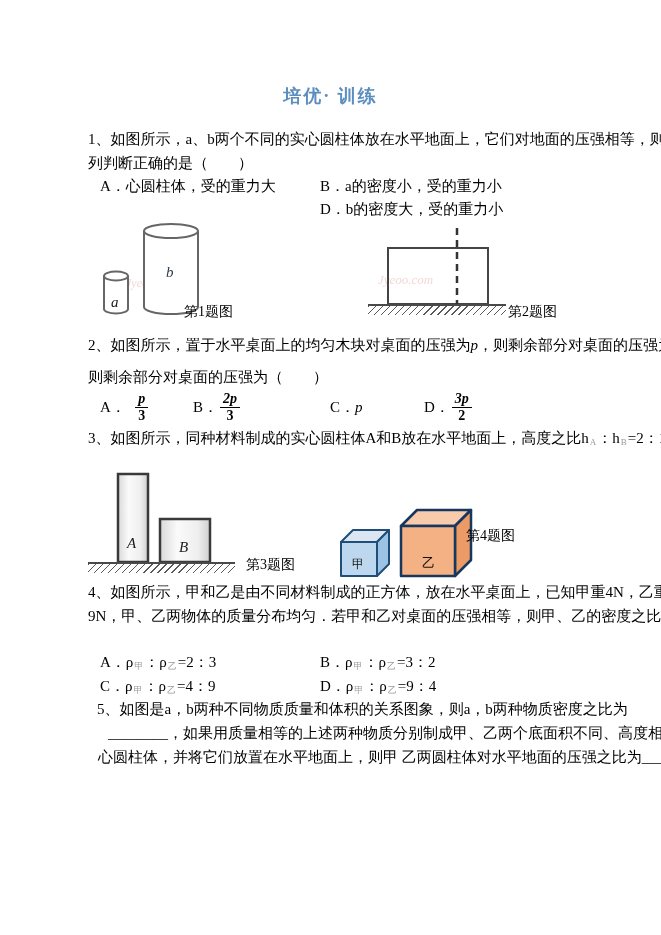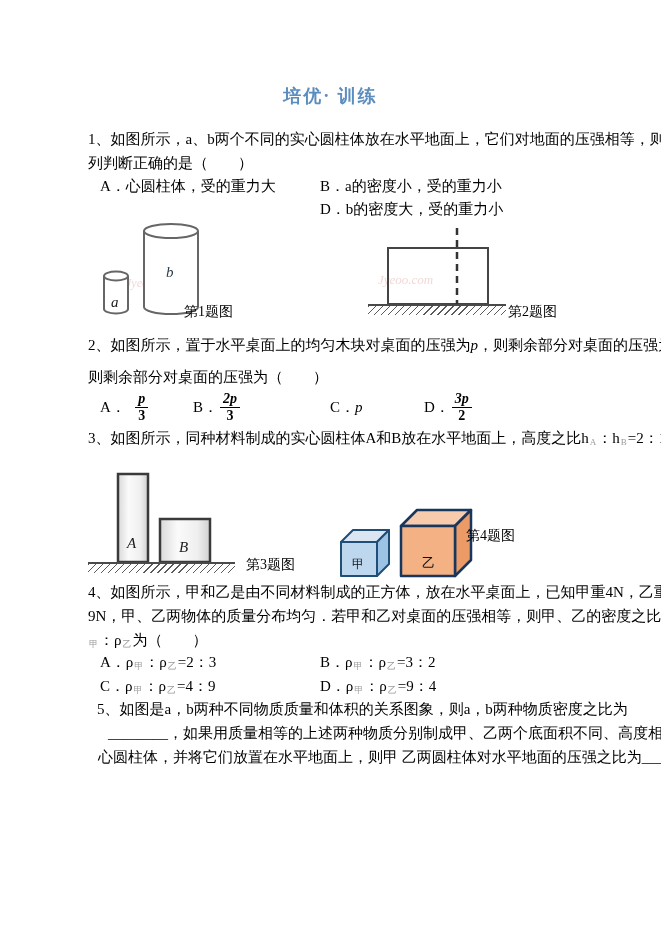--- a/index.html
+++ b/index.html
@@ -126,23 +126,20 @@
       <polygon points="122,22 138,6 138,56 122,72" stroke-width="2.5" fill="#ed9b66" stroke="#17375e"></polygon>
       <rect x="68" y="22" width="54" height="50" stroke-width="2.5" fill="#f4b183" stroke="#17375e"></rect>
     </g>
     <text x="19" y="64" font-size="12" fill="#111111">甲</text>
     <text x="89" y="63" font-size="13" fill="#111111">乙</text>
   </svg>
   <div class="cap" style="left:466px; top:527px;">第4题图</div>
 
   <div class="ln" style="left:88px; top:583px;">4、如图所示，甲和乙是由不同材料制成的正方体，放在水平桌面上，已知甲重4N，乙重</div>
   <div class="ln" style="left:88px; top:607px;">9N，甲、乙两物体的质量分布均匀．若甲和乙对桌面的压强相等，则甲、乙的密度之比ρ</div>
-  <div class="ln" style="left:88px; top:631px;">
-    <span class="sub">甲</span><span>：ρ</span><span class="sub">乙</span><span>为（　　）</span>
-  </div>
   <div class="ln" style="left:100px; top:653px;">
     <span>A．ρ</span><span class="sub">甲</span><span>：ρ</span><span class="sub">乙</span><span>=2：3</span>
   </div>
   <div class="ln" style="left:320px; top:653px;">
     <span>B．ρ</span><span class="sub">甲</span><span>：ρ</span><span class="sub">乙</span><span>=3：2</span>
   </div>
   <div class="ln" style="left:100px; top:677px;">
     <span>C．ρ</span><span class="sub">甲</span><span>：ρ</span><span class="sub">乙</span><span>=4：9</span>
   </div>
   <div class="ln" style="left:320px; top:677px;">

